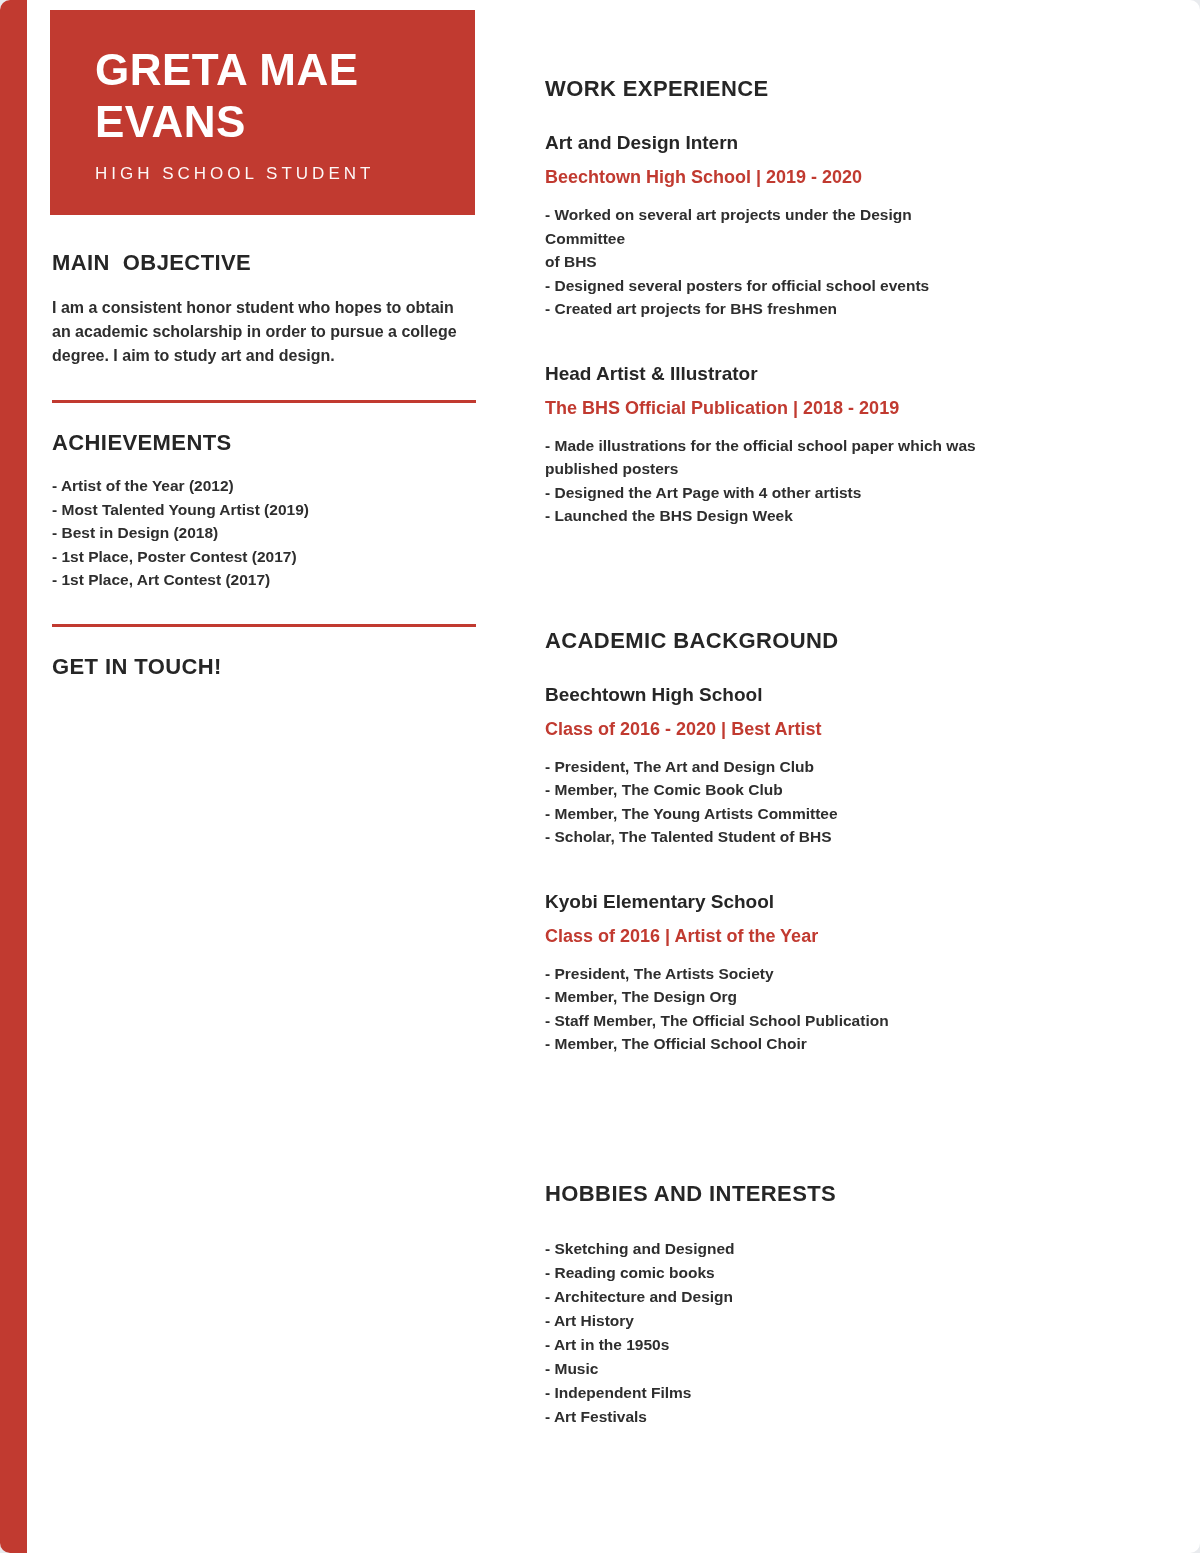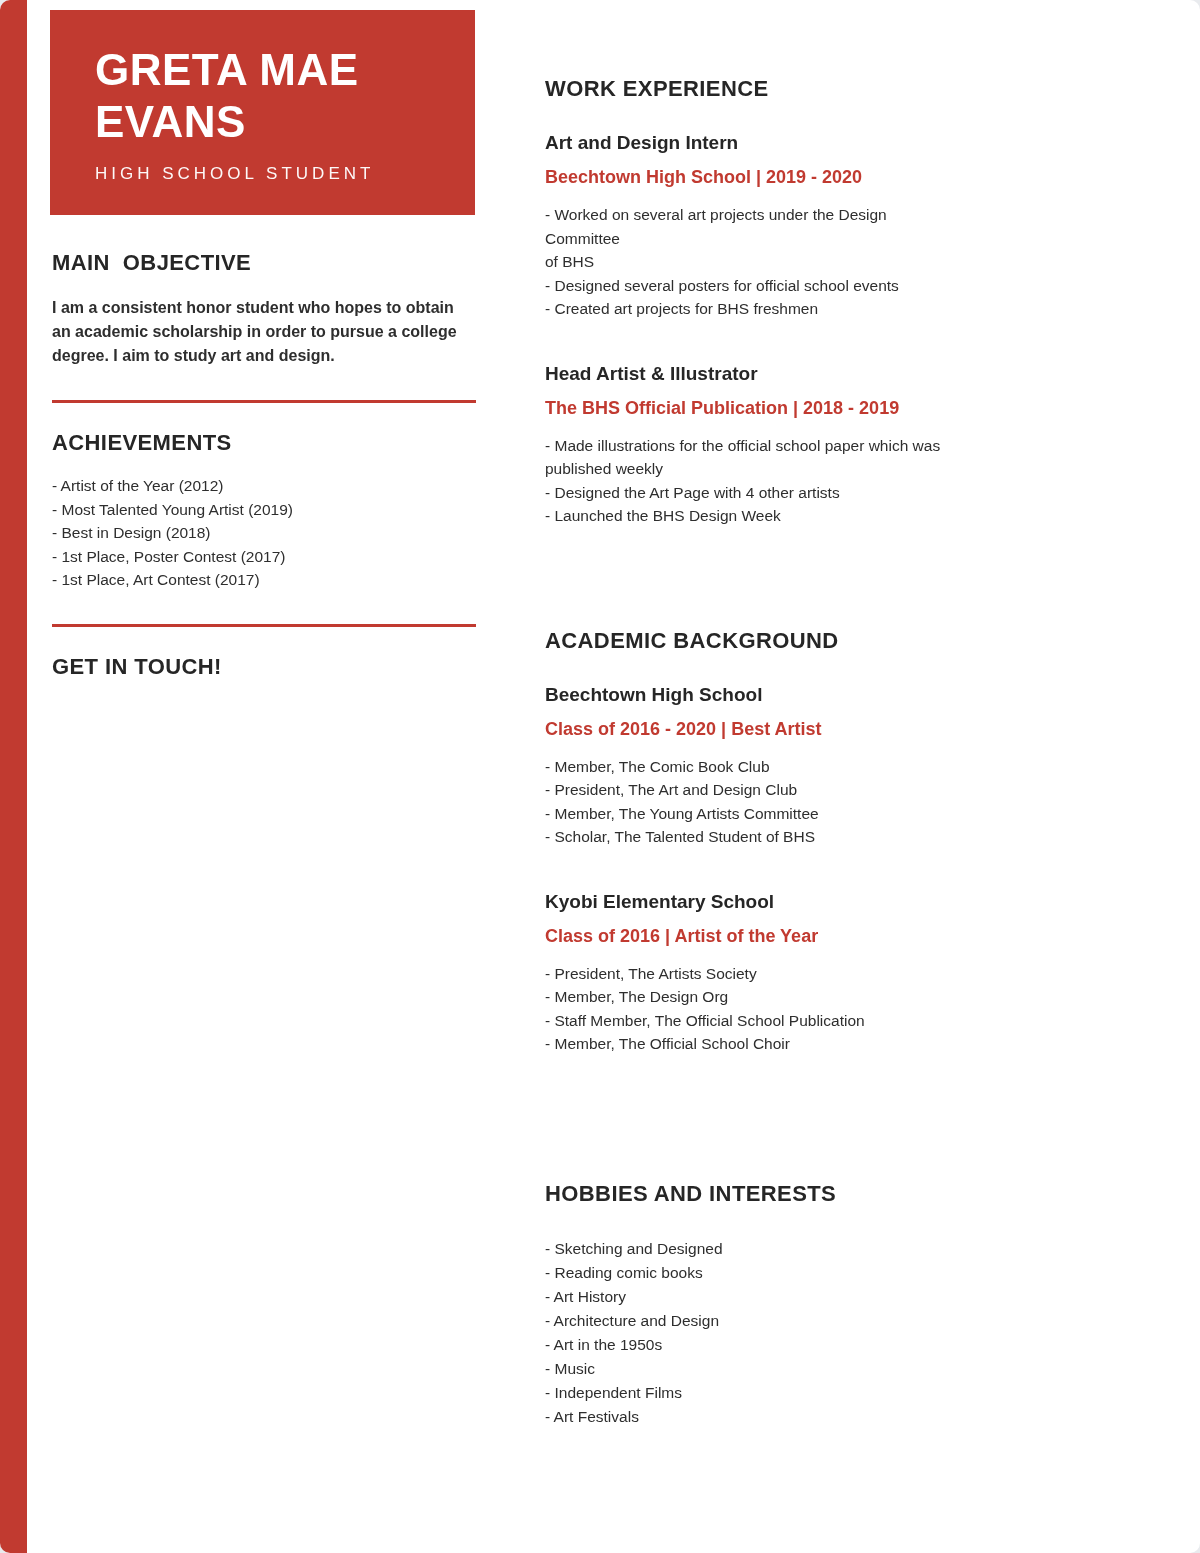--- a/index.html
+++ b/index.html
@@ -85,21 +85,21 @@
     background: var(--accent);
     margin-top: 32px;
     border: none;
   }
   .rule + h2.section { margin-top: 27px; }
   .plain-list {
     list-style: none;
     margin: 18px 0 0;
     padding: 0;
     font-size: 15.5px;
-    font-weight: 400;
+    font-weight: 700;
     line-height: 23.5px;
     color: var(--body-color);
   }
   .plain-list li { white-space: pre-line; }
   .entry { margin-top: 30px; }
   .entry.gap { margin-top: 42px; }
   .entry h3 {
     margin: 0;
     font-size: 19px;
     font-weight: 800;
@@ -163,55 +163,55 @@
         <li>- Designed several posters for official school events</li>
         <li>- Created art projects for BHS freshmen</li>
       </ul>
     </div>
 
     <div class="entry gap">
       <h3>Head Artist &amp; Illustrator</h3>
       <div class="meta">The BHS Official Publication | 2018 - 2019</div>
       <ul class="plain-list">
         <li>- Made illustrations for the official school paper which was
-published weekly</li>
+published posters</li>
         <li>- Designed the Art Page with 4 other artists</li>
         <li>- Launched the BHS Design Week</li>
       </ul>
     </div>
 
     <h2 class="section mt-academic">ACADEMIC BACKGROUND</h2>
 
     <div class="entry">
       <h3>Beechtown High School</h3>
       <div class="meta">Class of 2016 - 2020 | Best Artist</div>
       <ul class="plain-list">
+        <li>- President, The Art and Design Club</li>
         <li>- Member, The Comic Book Club</li>
-        <li>- President, The Art and Design Club</li>
         <li>- Member, The Young Artists Committee</li>
         <li>- Scholar, The Talented Student of BHS</li>
       </ul>
     </div>
 
     <div class="entry gap">
       <h3>Kyobi Elementary School</h3>
       <div class="meta">Class of 2016 | Artist of the Year</div>
       <ul class="plain-list">
         <li>- President, The Artists Society</li>
         <li>- Member, The Design Org</li>
         <li>- Staff Member, The Official School Publication</li>
         <li>- Member, The Official School Choir</li>
       </ul>
     </div>
 
     <h2 class="section mt-hobbies">HOBBIES AND INTERESTS</h2>
     <ul class="plain-list hobby-list">
       <li>- Sketching and Designed</li>
       <li>- Reading comic books</li>
+      <li>- Architecture and Design</li>
       <li>- Art History</li>
-      <li>- Architecture and Design</li>
       <li>- Art in the 1950s</li>
       <li>- Music</li>
       <li>- Independent Films</li>
       <li>- Art Festivals</li>
     </ul>
   </section>
 </div>
 
 </body></html>

